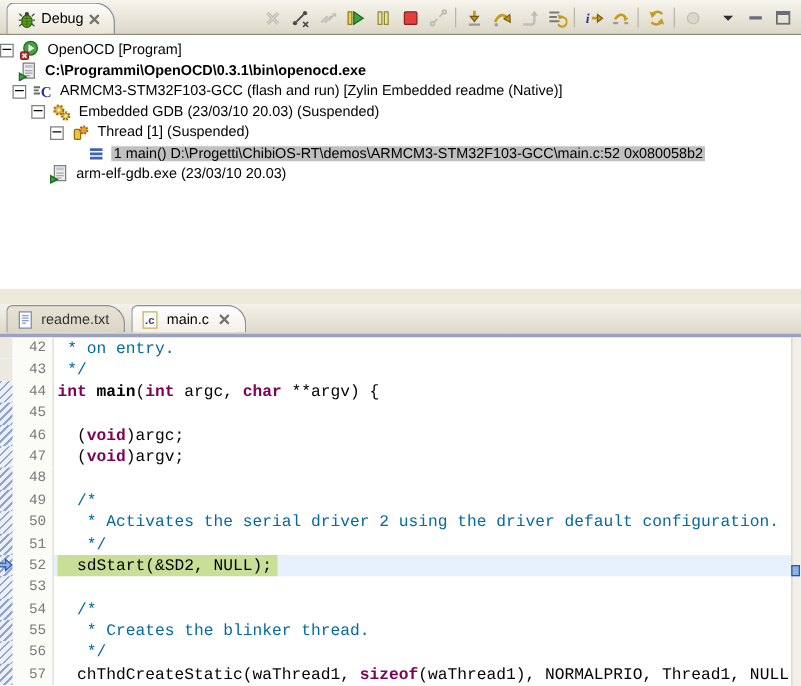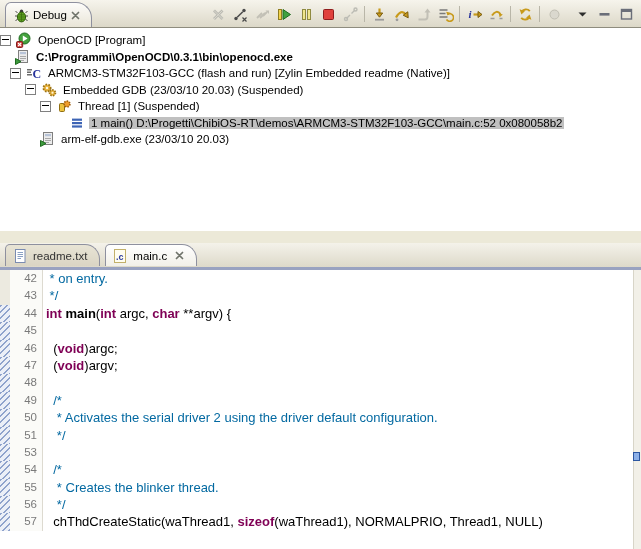--- a/index.html
+++ b/index.html
@@ -61,21 +61,21 @@
     padding:0 12px 0 6px;margin-left:5px;
     border:1px solid #8E909E;border-bottom:none;
     border-radius:5px 15px 0 0;
     background:linear-gradient(#E8E4D5,#DAD5C4);
     color:#333;white-space:nowrap;
   }
   .etab.active{background:linear-gradient(#FFFFFF,#F2F0E8);color:#000;}
   .etab .close{display:inline-flex;margin-left:2px;}
 
   #code-editor{flex:1;background:#fff;overflow:hidden;
-    font-family:Liberation Sans, sans-serif;font-size:13px;}
+    font-family:Liberation Mono, monospace;font-size:13px;}
   .code-line{display:flex;height:17.4px;line-height:17.4px;white-space:pre;}
   .gut-ann{width:10px;flex:none;background:#ECEAE0;position:relative;}
   .gut-ann.hatch{
     background:repeating-linear-gradient(135deg,#8FA3CC 0 1.5px,#EBEFF7 1.5px 4.5px);
   }
   .gut-ann .ipwrap{position:absolute;left:-1px;top:2px;}
   .gut-num{
     width:27px;flex:none;text-align:right;padding-right:5px;
     color:#7A7A7A;font-size:11.5px;background:#FBFBF8;
     border-right:1px solid #DDDAD0;
@@ -361,20 +361,23 @@
         <div class="code-line"><span class="gut-ann"></span><span class="gut-num">42</span><span class="code-text"><span class="c"> * on entry.</span></span></div>
         <div class="code-line"><span class="gut-ann"></span><span class="gut-num">43</span><span class="code-text"><span class="c"> */</span></span></div>
         <div class="code-line"><span class="gut-ann hatch"></span><span class="gut-num">44</span><span class="code-text"><span class="k">int</span><span> </span><span class="b">main</span><span>(</span><span class="k">int</span><span> argc, </span><span class="k">char</span><span> **argv) {</span></span></div>
         <div class="code-line"><span class="gut-ann hatch"></span><span class="gut-num">45</span><span class="code-text"></span></div>
         <div class="code-line"><span class="gut-ann hatch"></span><span class="gut-num">46</span><span class="code-text"><span>  (</span><span class="k">void</span><span>)argc;</span></span></div>
         <div class="code-line"><span class="gut-ann hatch"></span><span class="gut-num">47</span><span class="code-text"><span>  (</span><span class="k">void</span><span>)argv;</span></span></div>
         <div class="code-line"><span class="gut-ann hatch"></span><span class="gut-num">48</span><span class="code-text"></span></div>
         <div class="code-line"><span class="gut-ann hatch"></span><span class="gut-num">49</span><span class="code-text"><span class="c">  /*</span></span></div>
         <div class="code-line"><span class="gut-ann hatch"></span><span class="gut-num">50</span><span class="code-text"><span class="c">   * Activates the serial driver 2 using the driver default configuration.</span></span></div>
         <div class="code-line"><span class="gut-ann hatch"></span><span class="gut-num">51</span><span class="code-text"><span class="c">   */</span></span></div>
+        <div class="code-line"><span class="gut-ann hatch"><span class="ipwrap"><svg width="12" height="12" viewBox="0 0 12 12">
+                <polygon points="0.5,4.5 5.5,4.5 5.5,1.5 10.5,6 5.5,10.5 5.5,7.5 0.5,7.5" fill="#8CB0E8" stroke="#2C56A0"></polygon>
+              </svg></span></span><span class="gut-num">52</span><span class="code-text curline"><span class="dbg-cur"><span>  sdStart(&amp;SD2, NULL);</span></span></span></div>
         <div class="code-line"><span class="gut-ann hatch"></span><span class="gut-num">53</span><span class="code-text"></span></div>
         <div class="code-line"><span class="gut-ann hatch"></span><span class="gut-num">54</span><span class="code-text"><span class="c">  /*</span></span></div>
         <div class="code-line"><span class="gut-ann hatch"></span><span class="gut-num">55</span><span class="code-text"><span class="c">   * Creates the blinker thread.</span></span></div>
         <div class="code-line"><span class="gut-ann hatch"></span><span class="gut-num">56</span><span class="code-text"><span class="c">   */</span></span></div>
         <div class="code-line"><span class="gut-ann hatch"></span><span class="gut-num">57</span><span class="code-text"><span>  chThdCreateStatic(waThread1, </span><span class="k">sizeof</span><span>(waThread1), NORMALPRIO, Thread1, NULL)</span></span></div>
       </div>
     <div id="overview-ruler">
       <div id="overview-marker"></div>
     </div>
   </div>

